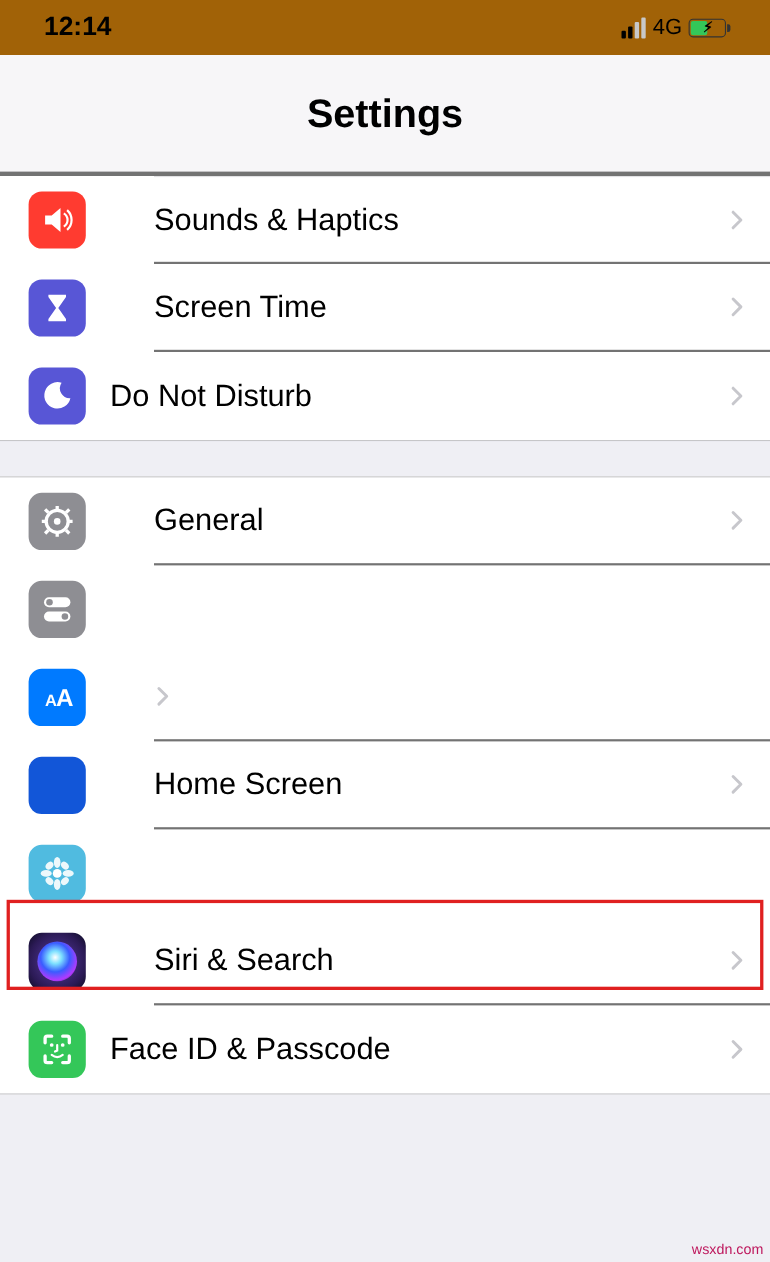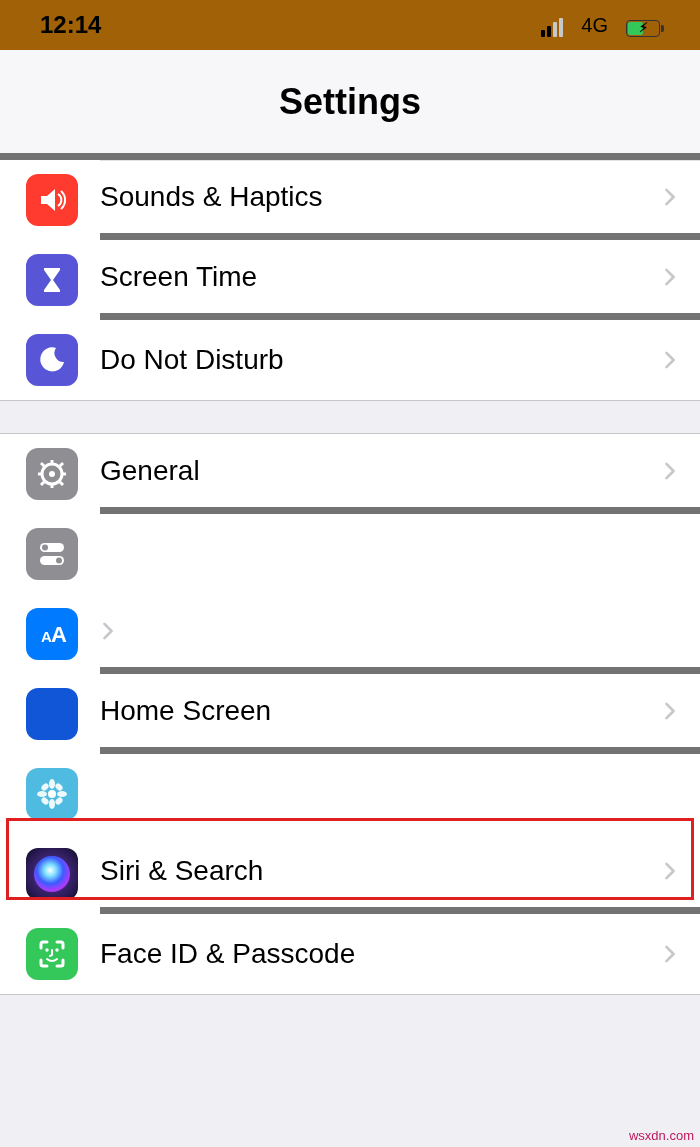--- a/index.html
+++ b/index.html
@@ -16,22 +16,22 @@
       display: flex;
       align-items: center;
       justify-content: space-between;
       padding: 0 40px;
       background: #a16207;
       font-size: 24px;
       font-weight: 600;
     }
     .status-right {
       display: flex;
-      align-items: flex-end;
-      gap: 18px;
+      align-items: center;
+      gap: 6px;
     }
     .signal-icon { display: inline-flex; align-items: flex-end; gap: 2px; }
     .signal-bar { width: 4px; background: #c8c8c8; border-radius: 1px; }
     .signal-bar.active { background: #000; }
     .sb1 { height: 7px; }
     .sb2 { height: 11px; }
     .sb3 { height: 15px; }
     .sb4 { height: 19px; }
     .network-label { font-size: 20px; font-weight: 500; }
     .battery-icon {
@@ -60,37 +60,37 @@
       top: -1px;
       font-size: 13px;
       color: #000;
     }
     .header {
       height: 110px;
       display: flex;
       align-items: center;
       justify-content: center;
       background: #f7f6f8;
-      border-bottom: 7px solid #737373;
+      border-bottom: 4px solid #737373;
     }
     .header-title {
       font-size: 36px;
       font-weight: 700;
     }
     .group { background: #fff; border-top: 1px solid #c6c6c8; border-bottom: 1px solid #c6c6c8; }
     .group + .group { margin-top: 32px; }
     .partial-top { border-top: none; }
     .row {
       display: flex;
       align-items: center;
       height: 80px;
       padding-left: 26px;
       position: relative;
     }
-    .row:not(:last-child) .row-content { border-bottom: 7px solid #737373; }
+    .row:not(:last-child) .row-content { border-bottom: 2px solid #737373; margin-left: 40px; }
     .partial-first .row-content { border-top: 1px solid #e2e2e4; }
     .row-content {
       flex: 1;
       height: 100%;
       display: flex;
       align-items: center;
       padding-right: 22px;
     }
     .app-icon {
       width: 52px;

